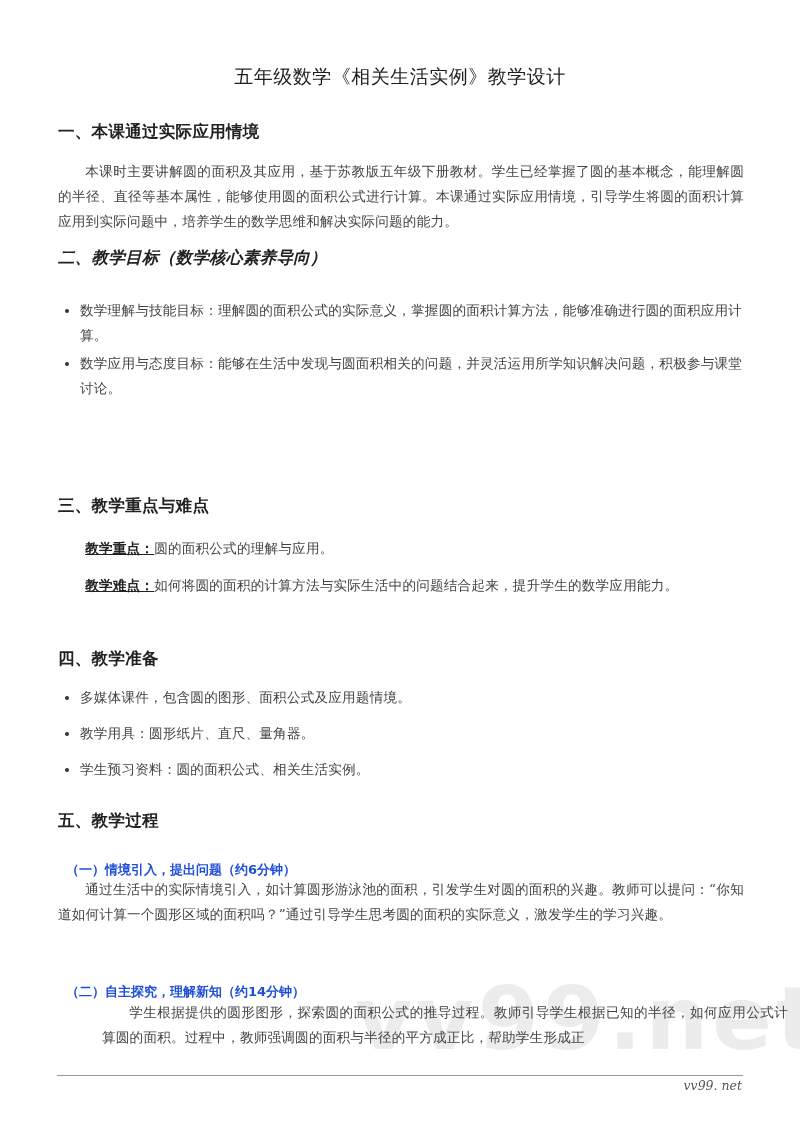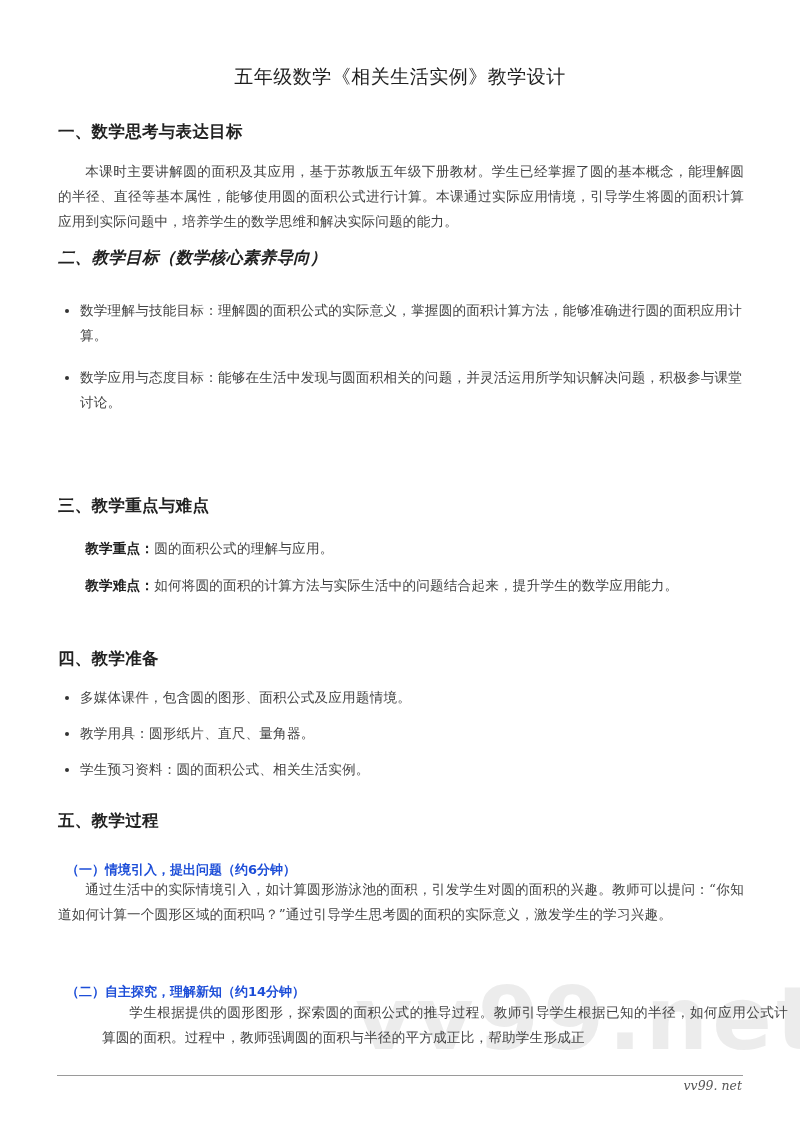--- a/index.html
+++ b/index.html
@@ -22,21 +22,21 @@
   .h3 {
     position: absolute; left: 58px; margin: 8px;
     font-family: "DejaVu Sans", "Liberation Sans", sans-serif;
     font-size: 13px; font-weight: bold; color: #1d4ed8;
   }
   .para {
     position: absolute; left: 58px; width: 686px; margin: 0;
     font-size: 13.6px; line-height: 25px; color: #444;
     text-indent: 2em; text-align: justify; letter-spacing: 0.2px;
   }
-  .para b { color: #222; font-weight: bold; font-family: "DejaVu Sans", "Liberation Sans", sans-serif; }
+  .para b { color: #222; font-weight: bold; font-family: "DejaVu Sans", "Liberation Sans", sans-serif; text-decoration: underline; }
   ul.bullets {
     position: absolute; left: 58px; width: 686px; margin: 0; padding: 0; list-style: none;
   }
   ul.bullets li {
     position: relative; padding-left: 22px;
     font-size: 13.6px; line-height: 25px; color: #444; letter-spacing: 0.2px;
   }
   ul.bullets li .dot {
     position: absolute; left: 7px; top: 11px; width: 4px; height: 4px;
     border-radius: 50%; background: #333;
@@ -59,26 +59,26 @@
 </style>
 </head>
 <body>
 
 <div class="page">
 
   <div class="watermark">vv99.net</div>
 
   <h1 class="title">五年级数学《相关生活实例》教学设计</h1>
 
-  <h2 class="h2" style="top:121px;">一、数学思考与表达目标</h2>
+  <h2 class="h2" style="top:121px;">一、本课通过实际应用情境</h2>
   <p class="para" style="top:159px;">本课时主要讲解圆的面积及其应用，基于苏教版五年级下册教材。学生已经掌握了圆的基本概念，能理解圆的半径、直径等基本属性，能够使用圆的面积公式进行计算。本课通过实际应用情境，引导学生将圆的面积计算应用到实际问题中，培养学生的数学思维和解决实际问题的能力。</p>
 
   <h2 class="h2" style="top:247px;font-style:italic;">二、教学目标（数学核心素养导向）</h2>
   <ul class="bullets" style="top:298px;">
-    <li style="margin-bottom:17px;"><span class="dot"></span><span>数学理解与技能目标：理解圆的面积公式的实际意义，掌握圆的面积计算方法，能够准确进行圆的面积应用计算。</span></li>
+    <li style="margin-bottom:3px;"><span class="dot"></span><span>数学理解与技能目标：理解圆的面积公式的实际意义，掌握圆的面积计算方法，能够准确进行圆的面积应用计算。</span></li>
     <li><span class="dot"></span><span>数学应用与态度目标：能够在生活中发现与圆面积相关的问题，并灵活运用所学知识解决问题，积极参与课堂讨论。</span></li>
   </ul>
 
   <h2 class="h2" style="top:495px;">三、教学重点与难点</h2>
   <p class="para" style="top:536px;"><b>教学重点：</b><span>圆的面积公式的理解与应用。</span></p>
   <p class="para" style="top:573px;"><b>教学难点：</b><span>如何将圆的面积的计算方法与实际生活中的问题结合起来，提升学生的数学应用能力。</span></p>
 
   <h2 class="h2" style="top:648px;">四、教学准备</h2>
   <ul class="bullets" style="top:685px;">
     <li style="margin-bottom:11px;"><span class="dot"></span><span>多媒体课件，包含圆的图形、面积公式及应用题情境。</span></li>

